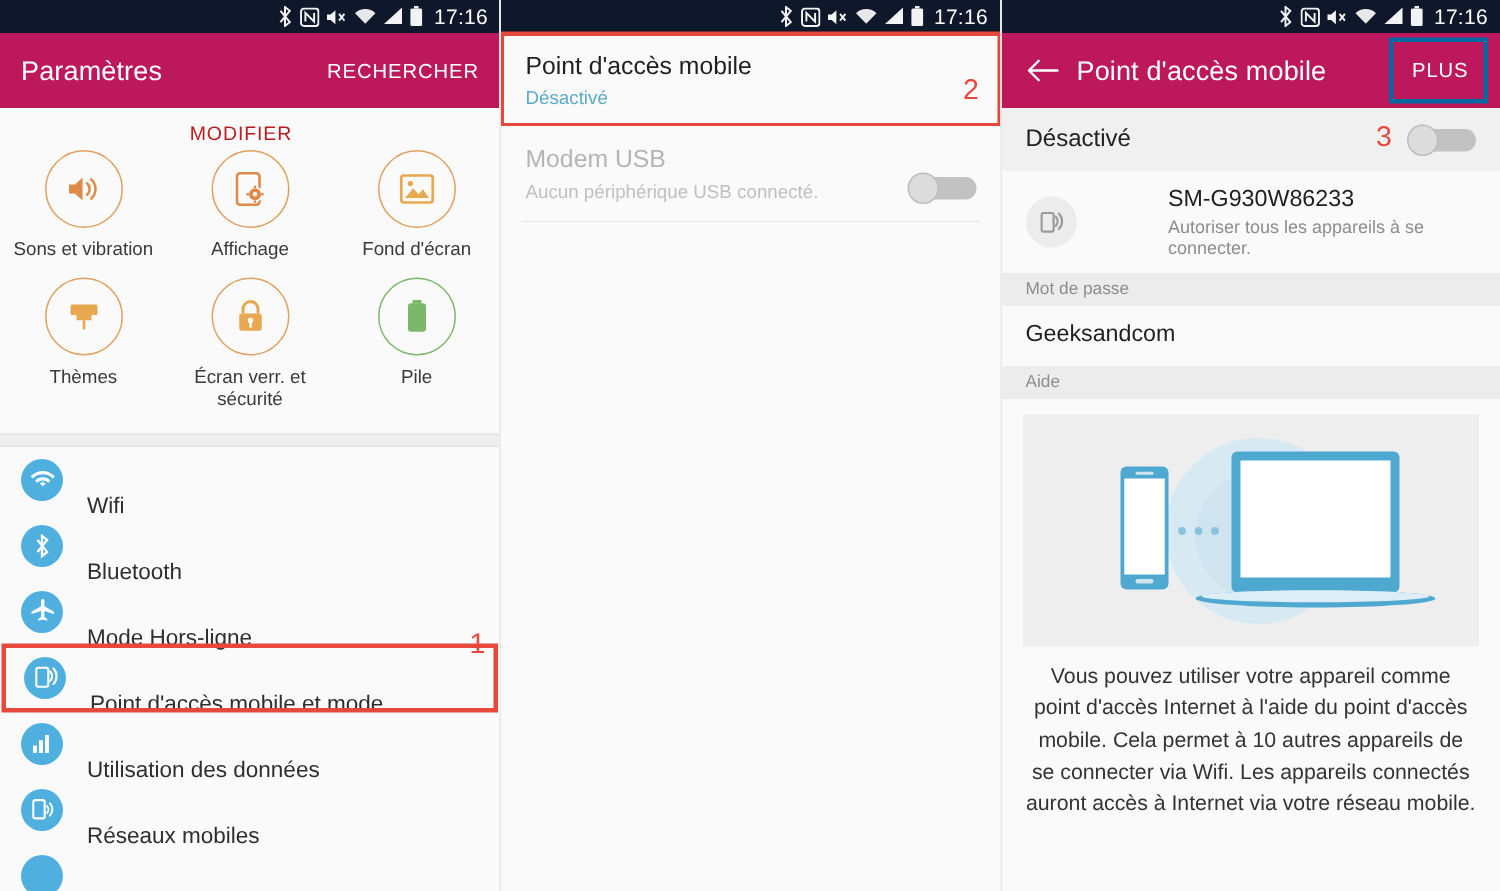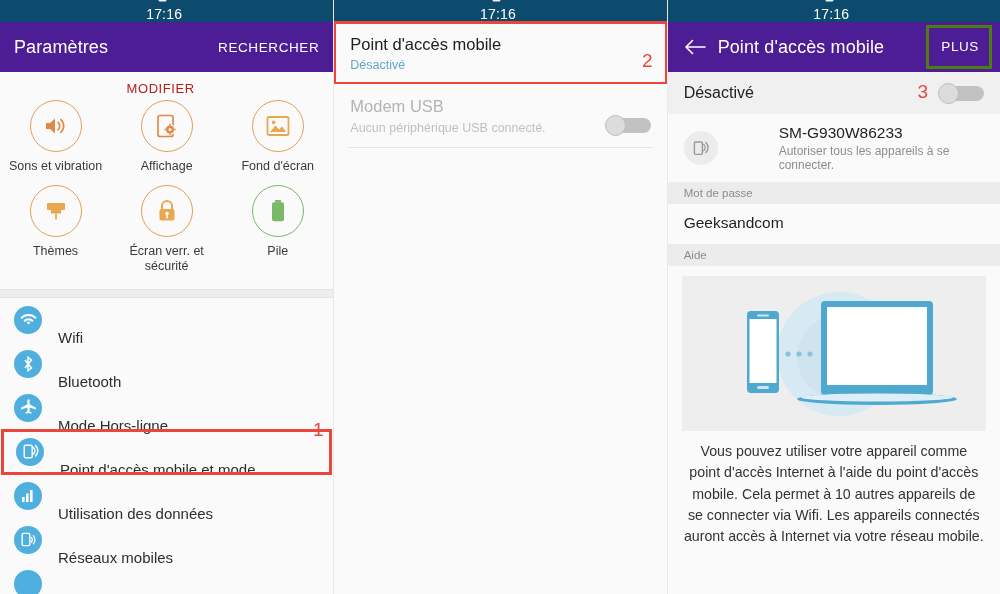--- a/index.html
+++ b/index.html
@@ -8,50 +8,50 @@
     background: #ffffff;
     font-family: "Liberation Sans", sans-serif;
     overflow: hidden;
   }
   .screens { display: flex; width: 1000px; height: 594px; }
   .panel { width: 333.33px; height: 594px; position: relative; overflow: hidden; background: #fafafa; }
   .panel + .panel { border-left: 1px solid #e8e8e8; }
 
   
   .statusbar {
-    height: 22px; background: #0c4a6e;
+    height: 22px; background: #0f172a;
     display: flex; align-items: center; justify-content: flex-end;
-    padding-right: 8px; gap: 4px; flex-direction: column;
+    padding-right: 8px; gap: 4px;
   }
   .statusbar .sicon { display: inline-flex; align-items: center; color: #ffffff; opacity: .95; }
   .statusbar .clock {
     color: #ffffff; font-size: 14px; letter-spacing: .2px; margin-left: 3px;
     font-family: "Liberation Sans", sans-serif;
   }
 
   
   .appbar {
-    height: 50px; background: #4c1d95;
+    height: 50px; background: #be185d;
     display: flex; align-items: center; padding: 0 14px;
     position: relative;
   }
   .appbar .back {
     width: 26px; height: 26px; flex: 0 0 auto; margin-right: 10px;
     display: flex; align-items: center; justify-content: center;
   }
   .appbar .title {
     color: #ffffff; font-size: 18px; font-weight: 400; white-space: nowrap;
     letter-spacing: .1px;
   }
   .appbar .action {
     margin-left: auto; color: #ffffff; font-size: 13.5px; letter-spacing: .6px;
     font-weight: 400;
   }
   .appbar .action.boxed {
-    border: 3px solid #4d7c0f; padding: 12px 10px 12px 12px; line-height: 1;
+    border: 3px solid #0369a1; padding: 12px 10px 12px 12px; line-height: 1;
     margin-right: -6px;
   }
 
   
   .modifier {
     text-align: center; color: #b91c1c; font-size: 13px; letter-spacing: .6px;
     padding: 9px 12px 0 0; background: #fafafa;
   }
   .grid {
     background: #fafafa; padding: 4px 0 14px 0;

